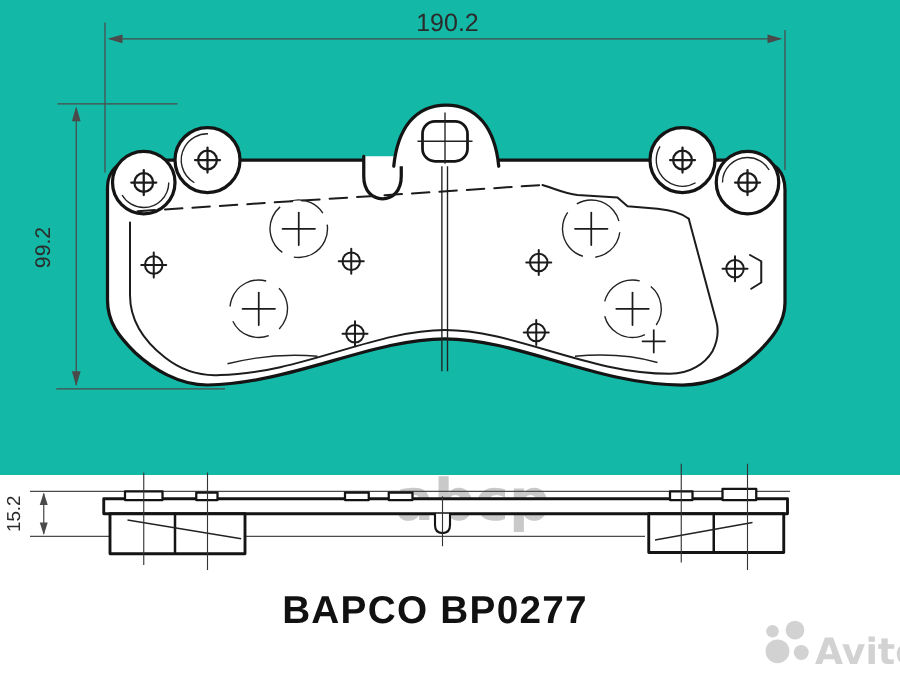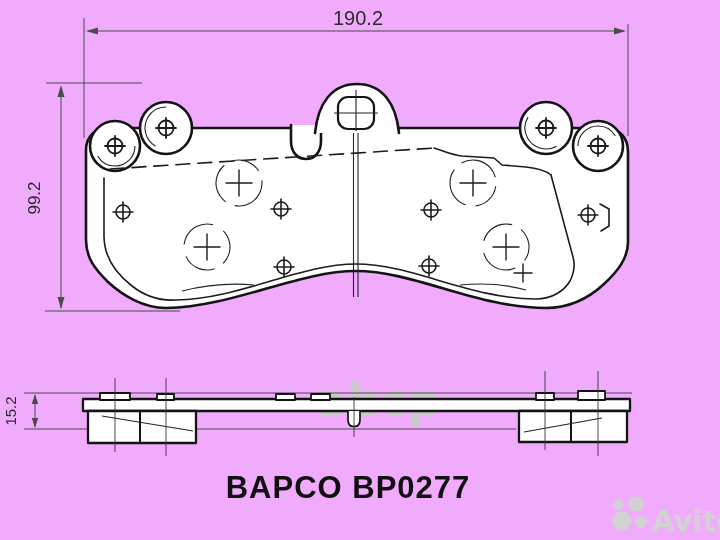--- a/index.html
+++ b/index.html
@@ -1,20 +1,20 @@
 <!DOCTYPE html>
 <html><head>
 <meta charset="utf-8">
 <style>
   html,body{margin:0;padding:0;}
   body{
     width:720px;height:540px;background:#ffffff;overflow:hidden;
     font-family:"Liberation Sans", sans-serif;
   }
-  .stage{position:relative;width:720px;height:540px;background:#f0abfc;}
+  .stage{position:relative;width:720px;height:380px;background:#14b8a6;}
   svg{position:absolute;left:0;top:0;}
   .dim-text{fill:#2b2b2b;font-size:20px;font-family:"Liberation Sans",sans-serif;}
   .dim-text-sm{fill:#2b2b2b;font-size:17px;font-family:"Liberation Sans",sans-serif;}
   .caption{fill:#111;font-size:31px;font-weight:700;letter-spacing:1px;font-family:"Liberation Sans",sans-serif;}
   .wm{fill:#c9c9c9;font-weight:700;font-size:46px;font-family:"DejaVu Sans",sans-serif;}
   .wm-avito{fill:#d2d2d2;font-weight:700;font-size:29px;font-family:"DejaVu Sans",sans-serif;}
   .outline{stroke:#141414;stroke-width:2.6;fill:#fff;stroke-linejoin:round;stroke-linecap:round;}
   .outline-nf{stroke:#141414;stroke-width:2.6;fill:none;stroke-linejoin:round;stroke-linecap:round;}
   .inner{stroke:#1c1c1c;stroke-width:1.6;fill:none;stroke-linejoin:round;stroke-linecap:round;}
   .thin{stroke:#222;stroke-width:1.1;fill:none;}

